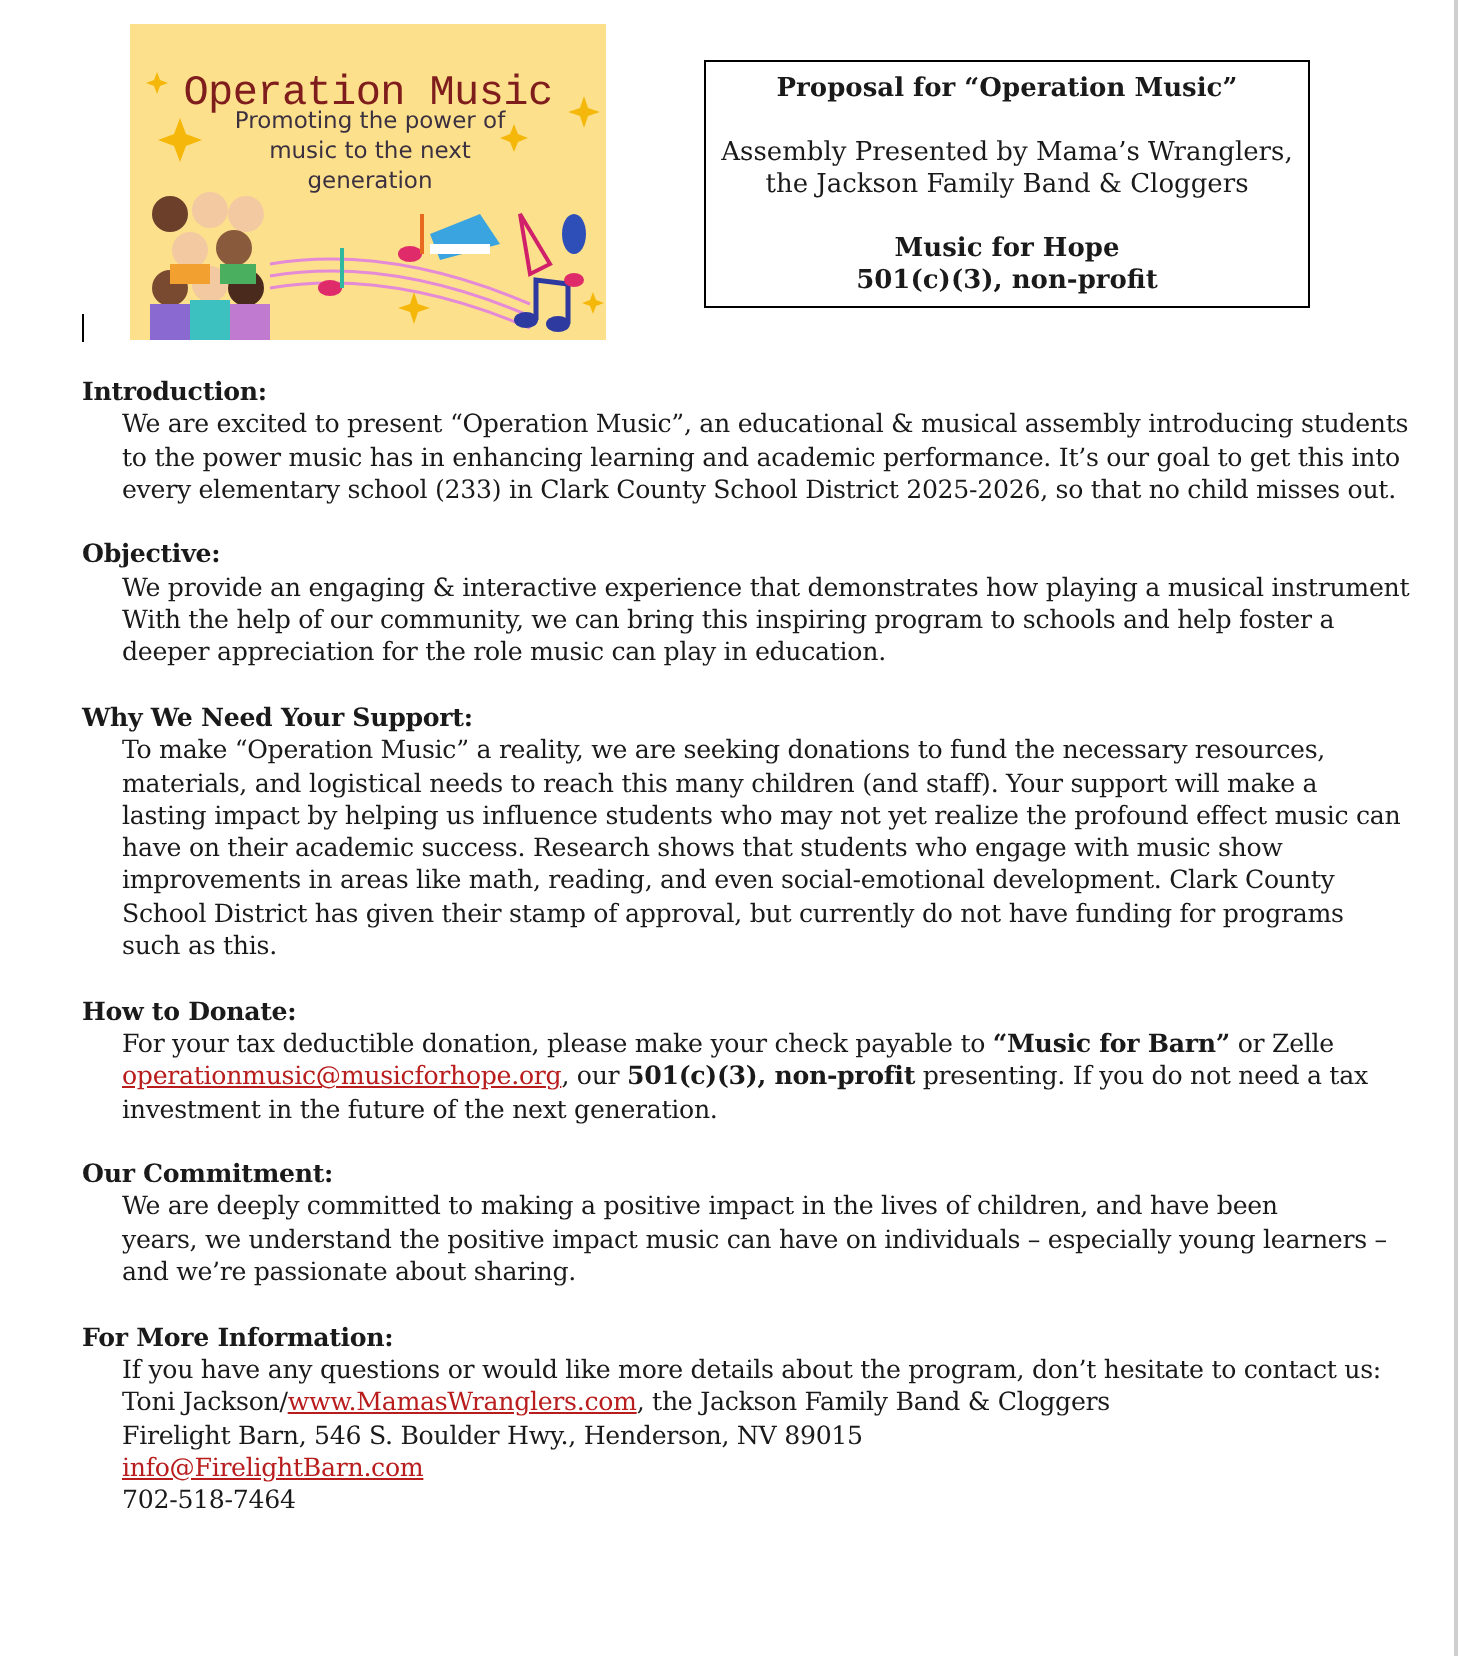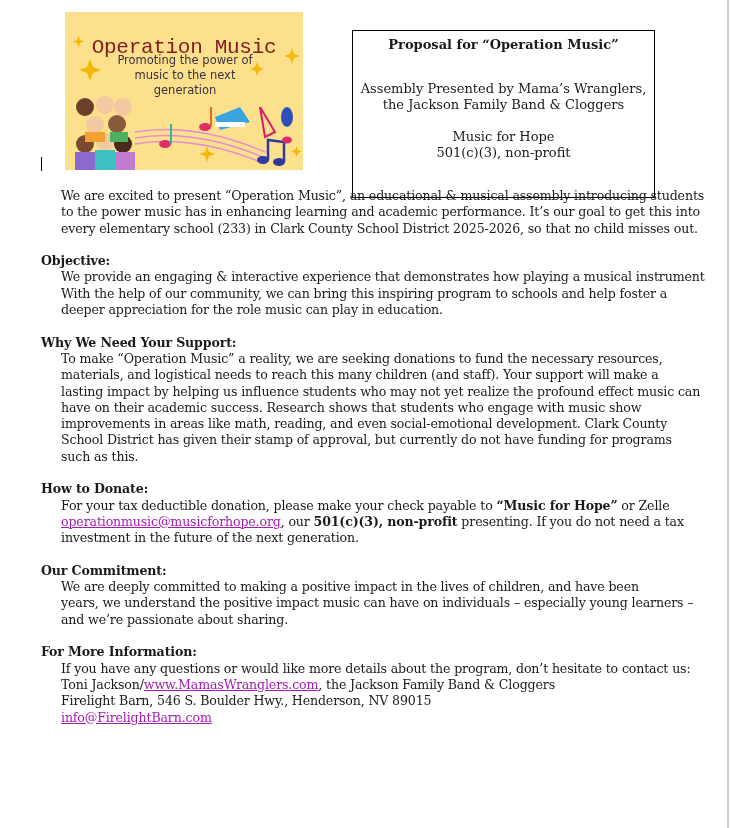--- a/index.html
+++ b/index.html
@@ -21,36 +21,36 @@
     .banner-title {
       position: absolute; left: 0; width: 238px; top: 24px; text-align: center;
       font-family: Liberation Mono, monospace; font-size: 21px; color: #7f1d1d;
       letter-spacing: -0.3px;
     }
     .banner-sub {
       position: absolute; left: 20px; width: 200px; top: 41px; text-align: center;
       font-family: "DejaVu Sans", sans-serif; font-size: 11.5px; line-height: 15px; color: #3b3040;
     }
     .proposal-box {
-      position: absolute; left: 352px; top: 30px; width: 303px; height: 168px;
+      position: absolute; left: 352px; top: 30px; width: 303px; height: 124px;
       border: 1px solid #000; box-sizing: border-box; text-align: center;
       font-size: 13px; line-height: 16px;
     }
     .proposal-box .p-title { font-weight: bold; margin-top: 6px; }
-    .proposal-box .p-assembly { margin-top: 28px; }
-    .proposal-box .p-org { font-weight: normal; margin-top: 16px; }
+    .proposal-box .p-assembly { margin-top: 16px; }
+    .proposal-box .p-org { font-weight: bold; margin-top: 16px; }
     .cursor { position: absolute; left: 41px; top: 157px; width: 1px; height: 14px; background: #000; }
     .content {
       position: absolute; left: 41px; top: 188px; width: 680px;
       font-size: 12.6px; line-height: 16.3px; letter-spacing: -0.15px;
     }
     .section { margin-bottom: 16.3px; }
     .heading { font-weight: bold; }
     .line { white-space: nowrap; margin-left: 20px; }
-    a { color: #a21caf; text-decoration: underline; }
+    a { color: #b91c1c; text-decoration: underline; }
     b { font-weight: bold; }
   </style>
 </head>
 <body>
 
 <div class="page-edge"></div>
 
 <div class="banner">
   <svg width="238" height="158">
 
@@ -122,20 +122,21 @@
     <div>Music for Hope</div>
     <div>501(c)(3), non-profit</div>
   </div>
 </div>
 
 <div class="cursor"></div>
 
 <div class="content">
 
   <div class="section">
+    <div class="heading">Introduction:</div>
     <div class="line">We are excited to present “Operation Music”, an educational &amp; musical assembly introducing students</div>
     <div class="line">to the power music has in enhancing learning and academic performance.  It’s our goal to get this into</div>
     <div class="line">every elementary school (233) in Clark County School District 2025-2026, so that no child misses out.</div>
   </div>
 
   <div class="section">
     <div class="heading">Objective:</div>
     <div class="line">We provide an engaging &amp; interactive experience that demonstrates how playing a musical instrument</div>
     <div class="line">With the help of our community, we can bring this inspiring program to schools and help foster a</div>
     <div class="line">deeper appreciation for the role music can play in education.</div>
@@ -147,33 +148,34 @@
     <div class="line">materials, and logistical needs to reach this many children (and staff). Your support will make a</div>
     <div class="line">lasting impact by helping us influence students who may not yet realize the profound effect music can</div>
     <div class="line">have on their academic success.  Research shows that students who engage with music show</div>
     <div class="line">improvements in areas like math, reading, and even social-emotional development.  Clark County</div>
     <div class="line">School District has given their stamp of approval, but currently do not have funding for programs</div>
     <div class="line">such as this.</div>
   </div>
 
   <div class="section">
     <div class="heading">How to Donate:</div>
-    <div class="line"><span>For your tax deductible donation, please make your check payable to </span><b>“Music for Hope”</b><span> or Zelle</span></div>
+    <div class="line"><span>For your tax deductible donation, please make your check payable to </span><b>“Music for Barn”</b><span> or Zelle</span></div>
     <div class="line"><a>operationmusic@musicforhope.org</a><span>, our </span><b>501(c)(3), non-profit</b><span> presenting. If you do not need a tax</span></div>
     <div class="line">investment in the future of the next generation.</div>
   </div>
 
   <div class="section">
     <div class="heading">Our Commitment:</div>
     <div class="line">We are deeply committed to making a positive impact in the lives of children, and have been</div>
     <div class="line">years, we understand the positive impact music can have on individuals – especially young learners –</div>
     <div class="line">and we’re passionate about sharing.</div>
   </div>
 
   <div class="section">
     <div class="heading">For More Information:</div>
     <div class="line">If you have any questions or would like more details about the program, don’t hesitate to contact us:</div>
     <div class="line"><span>Toni Jackson/</span><a>www.MamasWranglers.com</a><span>, the Jackson Family Band &amp; Cloggers</span></div>
     <div class="line">Firelight Barn, 546 S. Boulder Hwy., Henderson, NV 89015</div>
     <div class="line"><a>info@FirelightBarn.com</a></div>
+    <div class="line">702-518-7464</div>
   </div>
 
 </div>
 
 </body></html>

